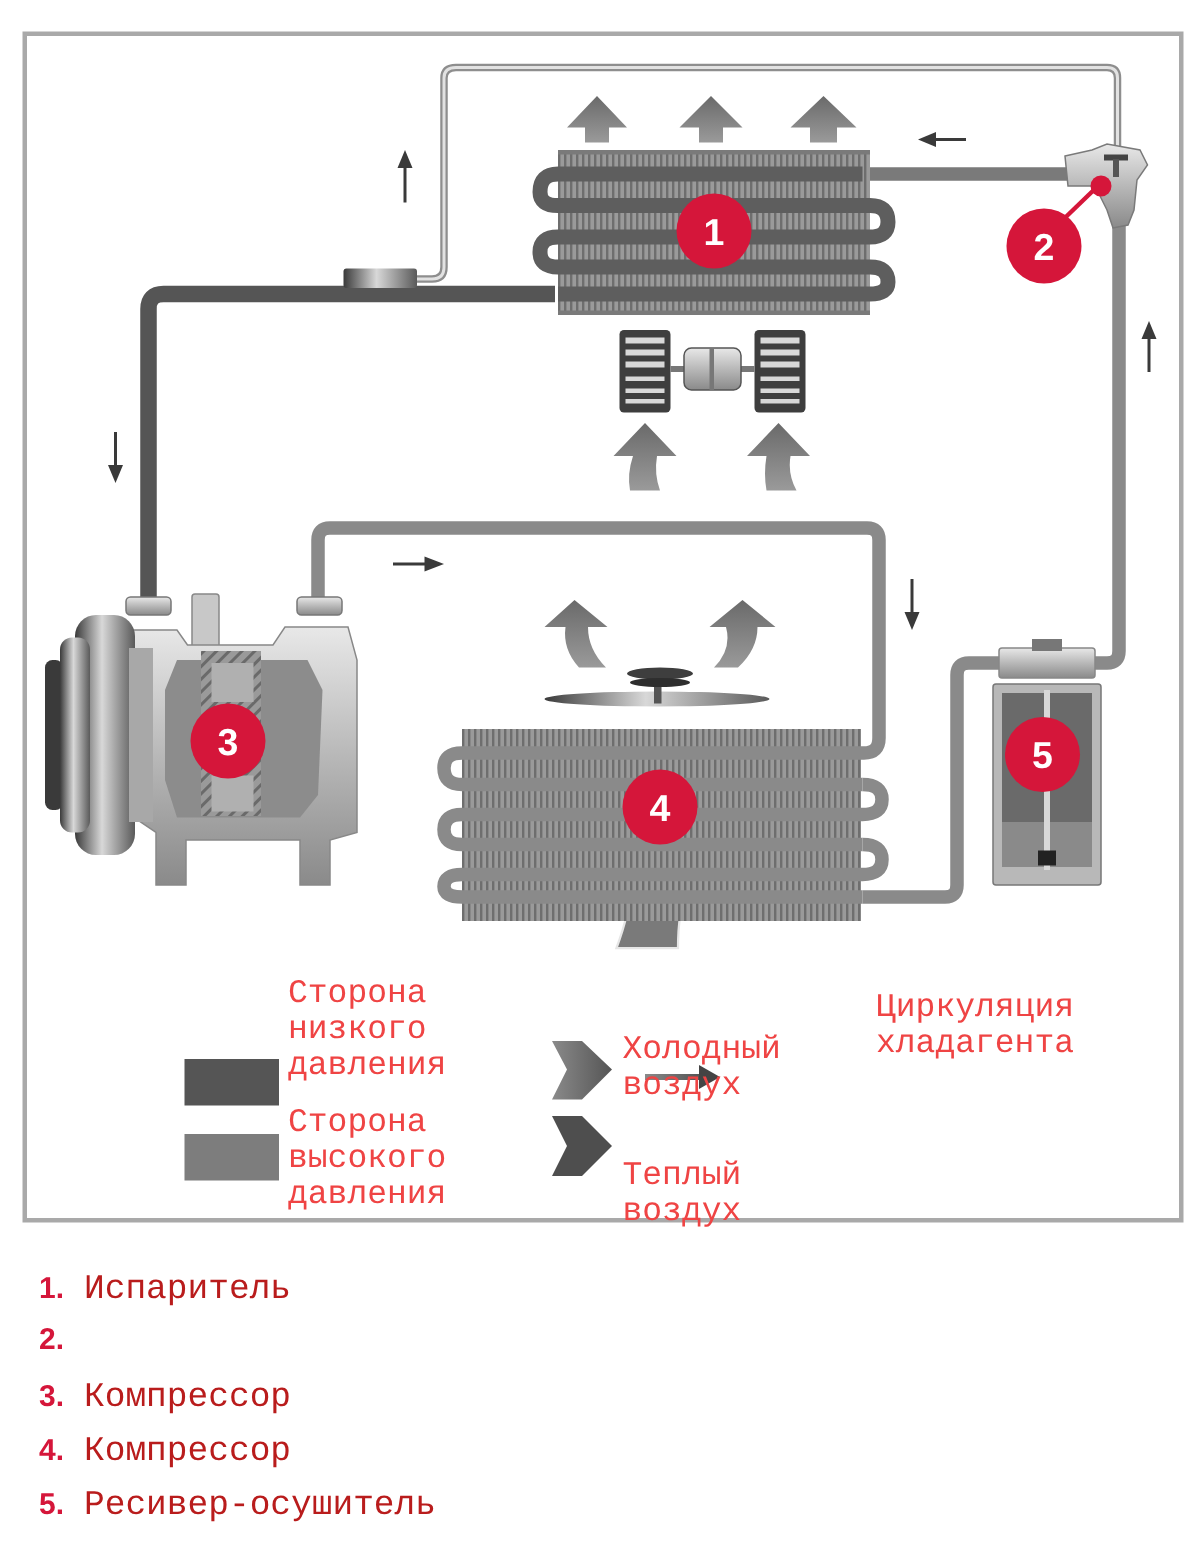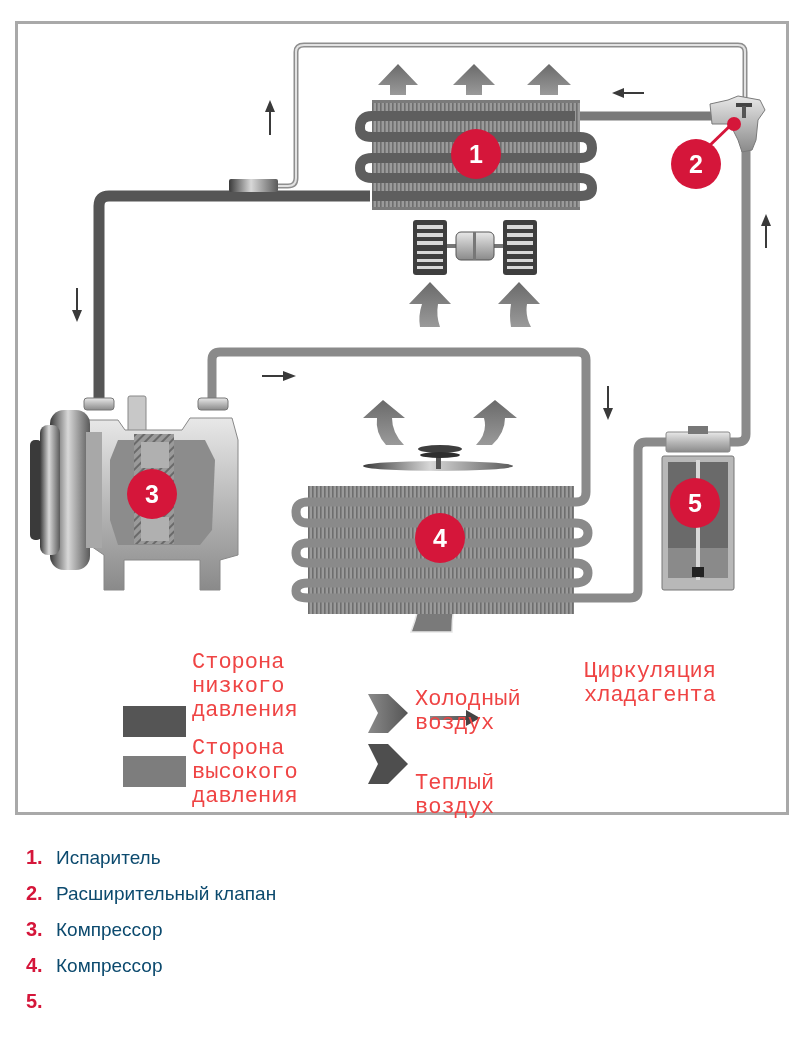--- a/index.html
+++ b/index.html
@@ -8,21 +8,21 @@
   #frame { position: absolute; left: 15px; top: 21px; width: 768px; height: 788px;
            border: 3px solid #a9a9a9; background: #fff; box-sizing: content-box; }
   #diagram { position: absolute; left: 0; top: 0; width: 802px; height: 1041px; }
   .badge-num { font-family: "Liberation Sans", sans-serif; font-weight: bold; font-size: 25px; fill: #fff; }
   .legend-text { position: absolute; font-family: Liberation Mono, monospace; font-size: 22px;
                  line-height: 24px; color: #ef4444; white-space: pre-line; }
   .comp-list { position: absolute; left: 26px; top: 846px; }
   .comp-row { display: flex; align-items: baseline; height: 36px; }
   .comp-num { width: 30px; font-family: "Liberation Sans", sans-serif; font-weight: bold;
               font-size: 20px; color: #d5163a; }
-  .comp-label { font-family: Liberation Sans, sans-serif; font-size: 19px; color: #0c4a6e; }
+  .comp-label { font-family: Liberation Mono, monospace; font-size: 23px; color: #b91c1c; }
 </style>
 </head>
 <body>
 
 <div id="frame"></div>
 
 <svg id="diagram" viewBox="0 0 802 1041" xmlns="http://www.w3.org/2000/svg">
   <defs>
     <linearGradient id="arrowGrad" x1="0" y1="0" x2="0" y2="1">
       <stop offset="0" stop-color="#6a6a6a"></stop>
@@ -235,26 +235,26 @@
 <div class="legend-text" style="left:584px; top:660px;">Циркуляция
 хладагента</div>
 
 <div class="comp-list">
   <div class="comp-row">
     <span class="comp-num">1.</span>
     <span class="comp-label">Испаритель</span>
   </div>
   <div class="comp-row">
     <span class="comp-num">2.</span>
-    <span class="comp-label">Расширительный клапан</span>
   </div>
   <div class="comp-row">
     <span class="comp-num">3.</span>
     <span class="comp-label">Компрессор</span>
   </div>
   <div class="comp-row">
     <span class="comp-num">4.</span>
     <span class="comp-label">Компрессор</span>
   </div>
   <div class="comp-row">
     <span class="comp-num">5.</span>
+    <span class="comp-label">Ресивер-осушитель</span>
   </div>
 </div>
 
 </body></html>

